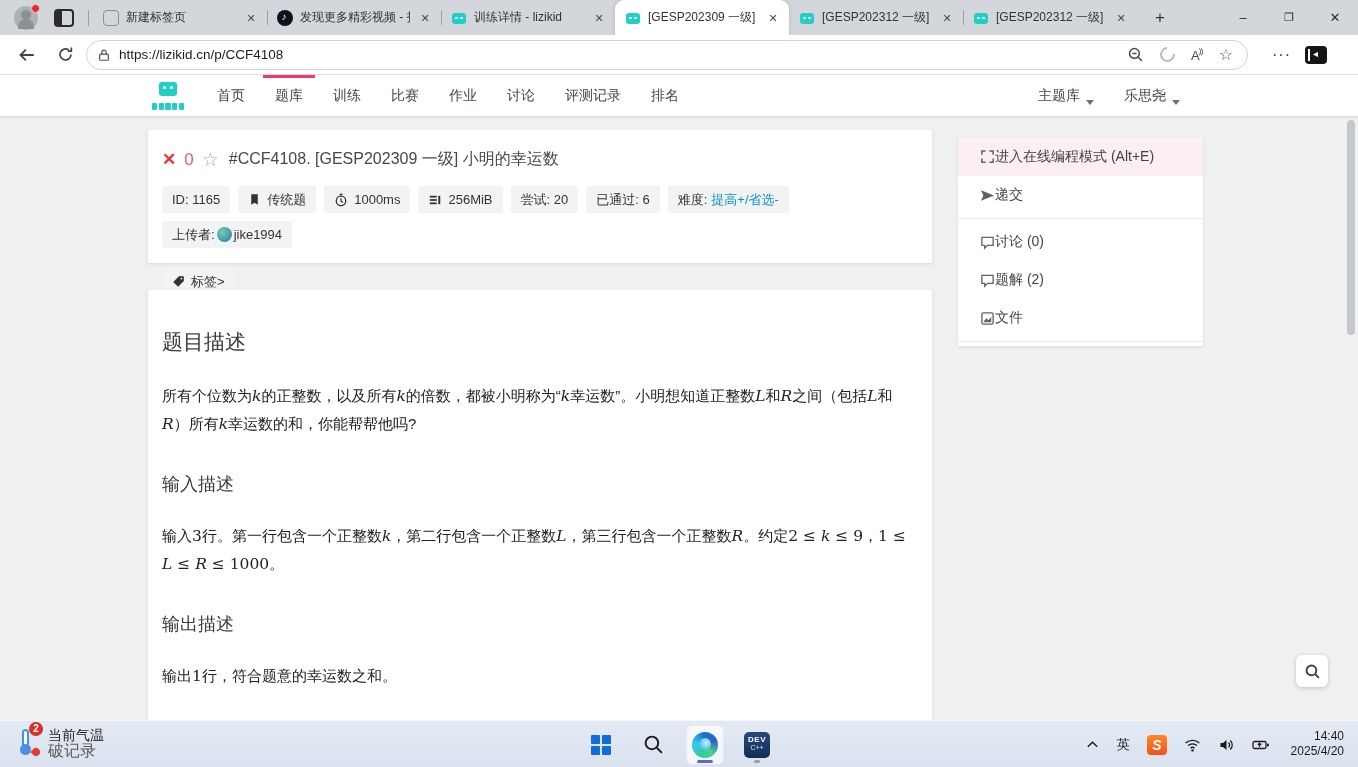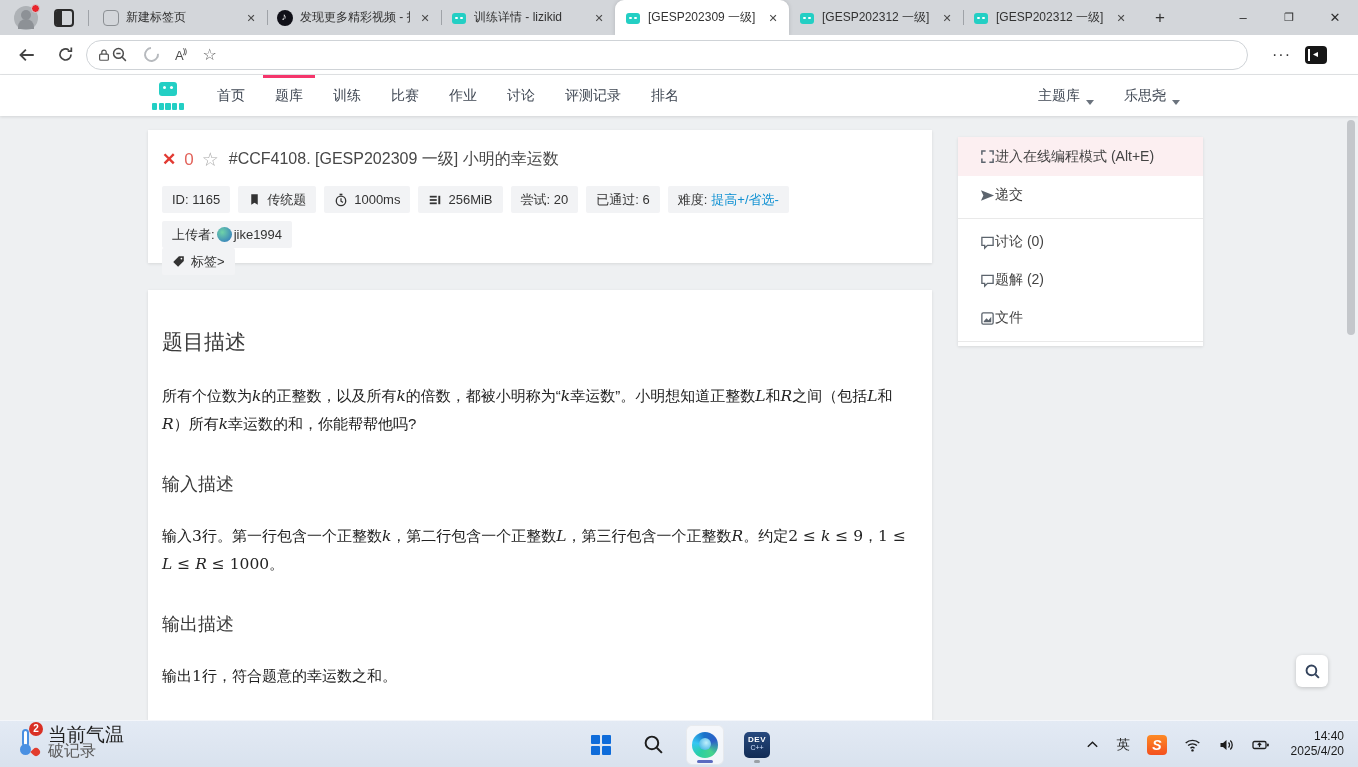--- a/index.html
+++ b/index.html
@@ -94,21 +94,21 @@
   .scroll-thumb{position:absolute;right:1px;top:45px;width:8px;height:215px;background:#c4c7cb;border-radius:4px}
 
   
   .taskbar{position:absolute;left:0;top:720px;width:1358px;height:47px;background:linear-gradient(180deg,#e3eaf4,#d9e2ee);border-top:1px solid rgba(255,255,255,.7)}
   .weather{position:absolute;left:14px;top:5px;display:flex;align-items:center;gap:8px}
   .thermo{position:relative;width:26px;height:32px}
   .thermo-stem{position:absolute;left:8px;top:3px;width:7px;height:18px;border:2px solid #4a90e2;border-radius:4px;background:#fff}
   .thermo-bulb{position:absolute;left:6px;top:18px;width:11px;height:11px;border-radius:50%;background:#4a90e2}
   .thermo-pin{position:absolute;right:0;bottom:2px;width:8px;height:8px;background:#e23d2e;border-radius:50% 50% 50% 0;transform:rotate(45deg)}
   .w-badge{position:absolute;right:-3px;top:-4px;width:14px;height:14px;border-radius:50%;background:#d93025;color:#fff;font-size:10px;font-weight:bold;text-align:center;line-height:14px}
-  .w-txt1{font-size:19px;color:#1f1f1f;line-height:16px}
+  .w-txt1{font-size:14px;color:#1f1f1f;line-height:16px}
   .w-txt2{font-size:16px;color:#5a5a5a;line-height:15px}
   .tb-center{position:absolute;left:50%;top:0;height:47px;transform:translateX(-50%);display:flex;align-items:center;gap:14px}
   .tb-btn{width:38px;height:40px;display:flex;align-items:center;justify-content:center;position:relative;border-radius:6px}
   .tb-btn.active-app{background:rgba(255,255,255,.65);box-shadow:inset 0 0 0 1px rgba(0,0,0,.05)}
   .winlogo{width:20px;height:20px;display:grid;grid-template-columns:1fr 1fr;gap:2px}
   .winlogo i{background:#0f6cda;border-radius:1px}
   .edgelogo{width:26px;height:26px;border-radius:50%;background:conic-gradient(from 210deg,#2bd0a0,#35c6f4,#1a73c9,#2b5fc7,#46d38d,#2bd0a0)}
   .edgelogo::after{content:"";display:block;width:12px;height:12px;margin:6px 0 0 7px;border-radius:50%;background:radial-gradient(circle at 60% 40%,#bfeffc,#2aa7e0)}
   .devlogo{width:26px;height:26px;border-radius:5px;background:linear-gradient(180deg,#27497e,#122c55);color:#fff;text-align:center;padding-top:3px}
   .devlogo b{display:block;font-size:8px;letter-spacing:.5px}
@@ -182,20 +182,21 @@
       <svg width="17" height="17" viewBox="0 0 16 16">
           <path d="M13.2 8A5.2 5.2 0 1 1 11 3.7" stroke="#444" stroke-width="1.6" fill="none"></path>
           <path d="M13.5 1.5v3.4h-3.4" stroke="#444" stroke-width="1.6" fill="none"></path>
         </svg>
     </span>
     <div class="url-pill">
       <svg width="14" height="14" viewBox="0 0 16 16">
           <rect x="3" y="7" width="10" height="7" rx="1.2" stroke="#555" stroke-width="1.4" fill="none"></rect>
           <path d="M5.5 7V4.8a2.5 2.5 0 0 1 5 0V7" stroke="#555" stroke-width="1.4" fill="none"></path>
         </svg>
+      <span class="url-text">https://lizikid.cn/p/CCF4108</span>
       <div class="pill-icons">
         <svg width="17" height="17" viewBox="0 0 16 16">
             <circle cx="7" cy="7" r="4.6" stroke="#4c4c4c" stroke-width="1.4" fill="none"></circle>
             <path d="M10.6 10.6L14 14M5 7h4" stroke="#4c4c4c" stroke-width="1.4" fill="none"></path>
           </svg>
         <span class="swirl"></span>
         <span class="readaloud">A⁾⁾</span>
         <span class="star-g">☆</span>
       </div>
     </div>
@@ -275,21 +276,21 @@
         <span class="chip">
           <span>难度:</span>
           <span class="blue" style="margin-left:-2px">提高+/省选-</span>
         </span>
         <span class="chip">
           <span style="margin-right:-4px">上传者:</span>
           <span class="mini-avatar"></span>
           <span style="margin-left:-4px">jike1994</span>
         </span>
       </div>
-      <div class="chips" style="margin-top:0">
+      <div class="chips" style="margin-top:20px">
         <span class="chip">
           <svg width="13" height="13" viewBox="0 0 16 16">
               <path d="M8.5 1.5H14.5V7.5L7.5 14.5 1.5 8.5z" fill="#333"></path>
               <circle cx="11.6" cy="4.4" r="1.1" fill="#fff"></circle>
             </svg>
           <span>标签&gt;</span>
         </span>
       </div>
     </div>
 

